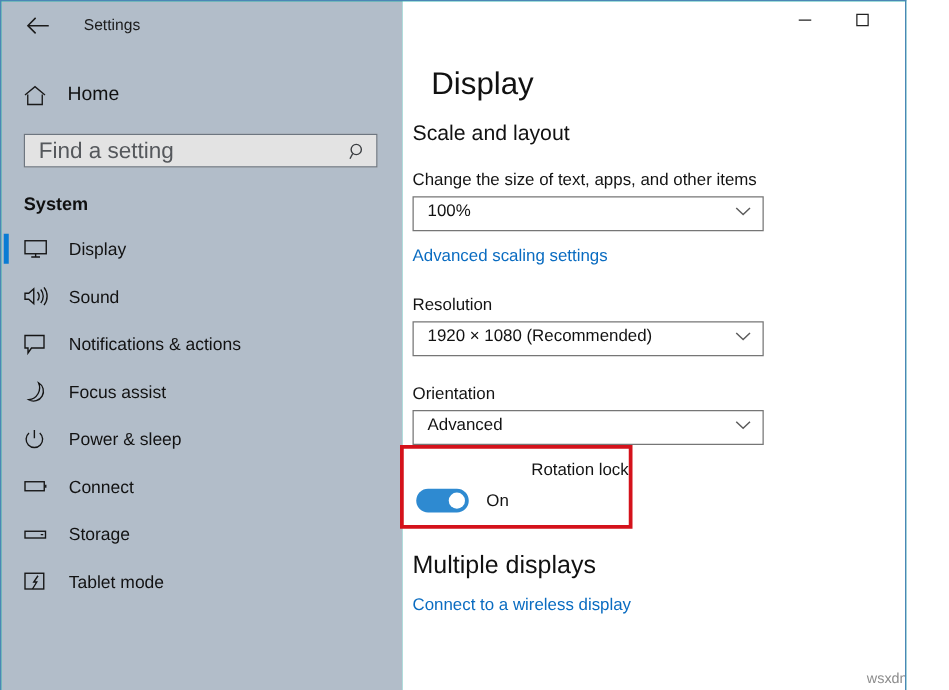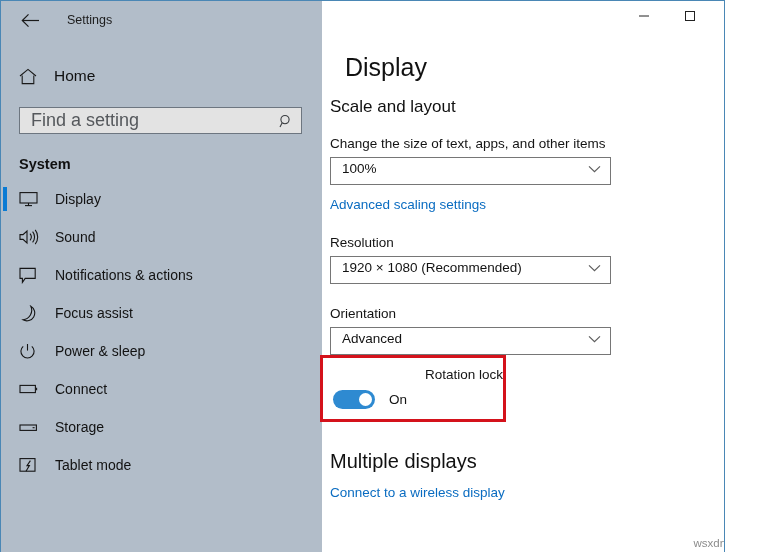--- a/index.html
+++ b/index.html
@@ -237,21 +237,21 @@
     background: #ffffff;
   }
   .toggle-label {
     margin-left: 14px;
     font-size: 13.5px;
     color: #141414;
   }
   .h1b {
     font-size: 20px;
     color: #111111;
-    margin-top: 28px;
+    margin-top: 18px;
   }
   .watermark {
     position: absolute;
     right: 8px;
     bottom: 4px;
     font-size: 11.5px;
     color: #8c8c8c;
   }
 </style>
 </head>

